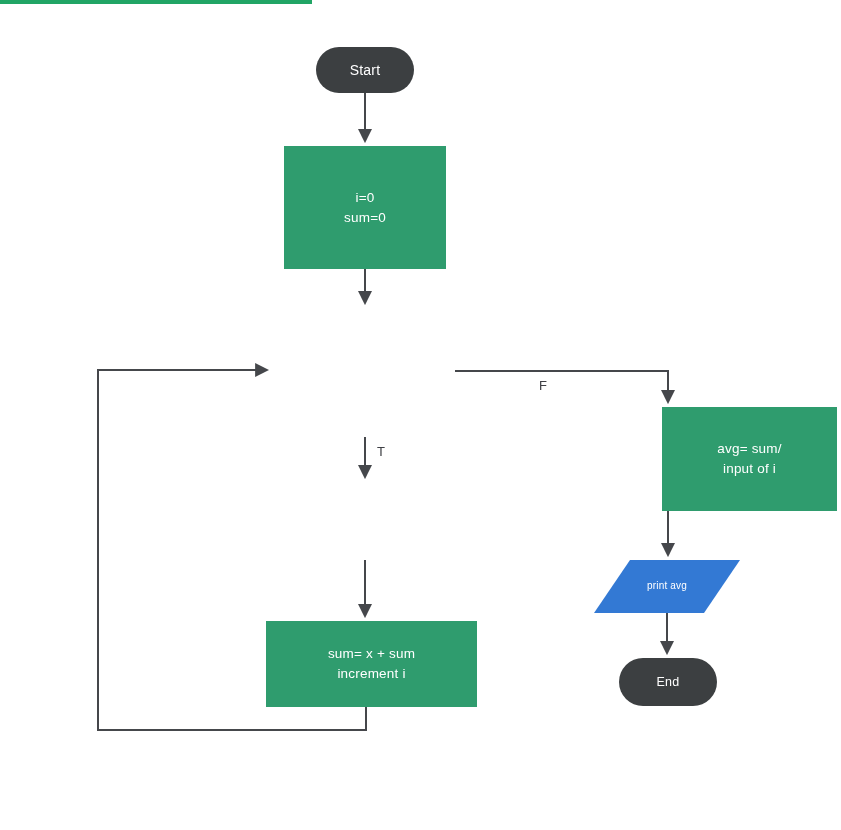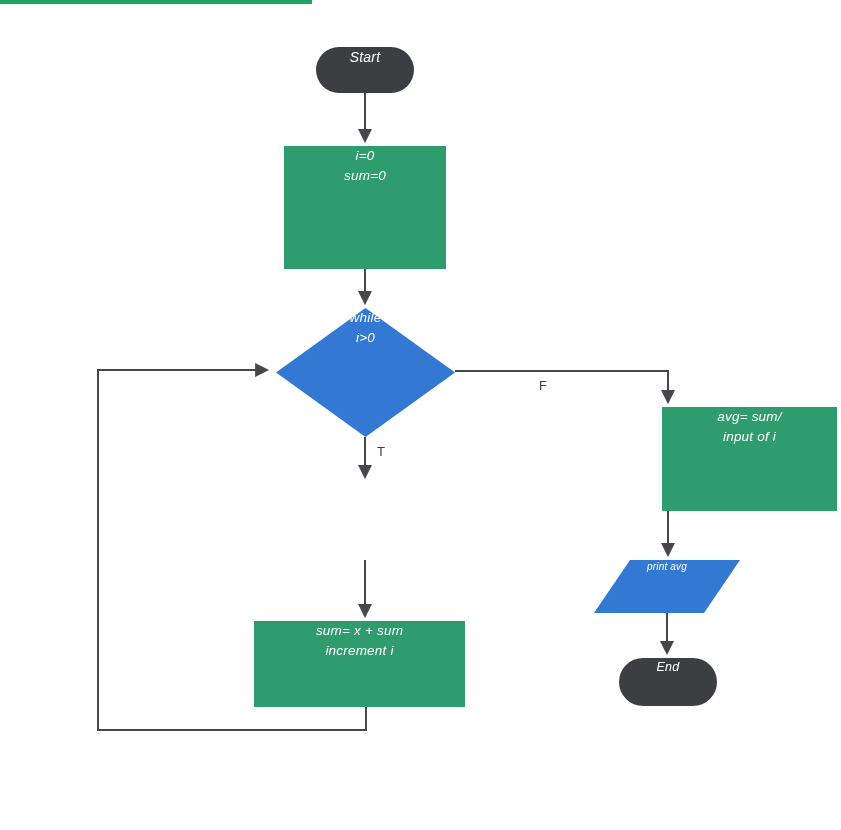--- a/index.html
+++ b/index.html
@@ -15,44 +15,43 @@
     position: absolute; left: 0; top: 0;
     width: 312px; height: 4px;
     background: #21a565;
   }
   .canvas { position: absolute; inset: 0; }
   svg.connectors { position: absolute; left: 0; top: 0; width: 841px; height: 830px; }
 
   .node {
     position: absolute;
     display: flex; flex-direction: column;
-    align-items: center; justify-content: flex-start;
+    align-items: center; justify-content: center;
     text-align: center;
     color: #ffffff;
     font-size: 13.5px;
     line-height: 1.45;
     letter-spacing: .2px;
-    font-style: italic;
   }
   .terminator { background: #3c3f41; border-radius: 24px; font-size: 14px; }
   .process    { background: #2f9c6e; }
   .decision   {
     background: #3379d4;
     clip-path: polygon(50% 0, 100% 50%, 50% 100%, 0 50%);
   }
   .io { background: #3379d4; }
 
   #node-start { left: 316px; top: 47px;  width: 98px;  height: 46px; }
   #node-init  { left: 284px; top: 146px; width: 162px; height: 123px; }
   #node-while { left: 276px; top: 308px; width: 179px; height: 129px; }
   #node-input {
     left: 288px; top: 482px; width: 154px; height: 78px;
     clip-path: polygon(41px 0, 100% 0, calc(100% - 41px) 100%, 0 100%);
   }
-  #node-sum   { left: 254px; top: 621px; width: 211px; height: 86px; }
+  #node-sum   { left: 266px; top: 621px; width: 211px; height: 86px; }
   #node-avg   { left: 614px; top: 407px; width: 175px; height: 104px; margin-left: 48px; }
   #node-print {
     left: 594px; top: 560px; width: 146px; height: 53px;
     clip-path: polygon(36px 0, 100% 0, calc(100% - 36px) 100%, 0 100%);
     font-size: 10px;
   }
   #node-end   { left: 619px; top: 658px; width: 98px; height: 48px; font-size: 12.5px; }
 
   .edge-label {
     position: absolute;
@@ -89,24 +88,20 @@
 
   <div id="node-start" class="node terminator">
     <span>Start</span>
   </div>
 
   <div id="node-init" class="node process">
     <span>i=0</span>
     <span>sum=0</span>
   </div>
 
-  <div id="node-while" class="node decision">
-    <span>while</span>
-    <span>i&gt;0</span>
-  </div>
 
 
   <div id="node-sum" class="node process">
     <span>sum= x + sum</span>
     <span>increment i</span>
   </div>
 
   <div id="node-avg" class="node process">
     <span>avg= sum/</span>
     <span>input of i</span>

